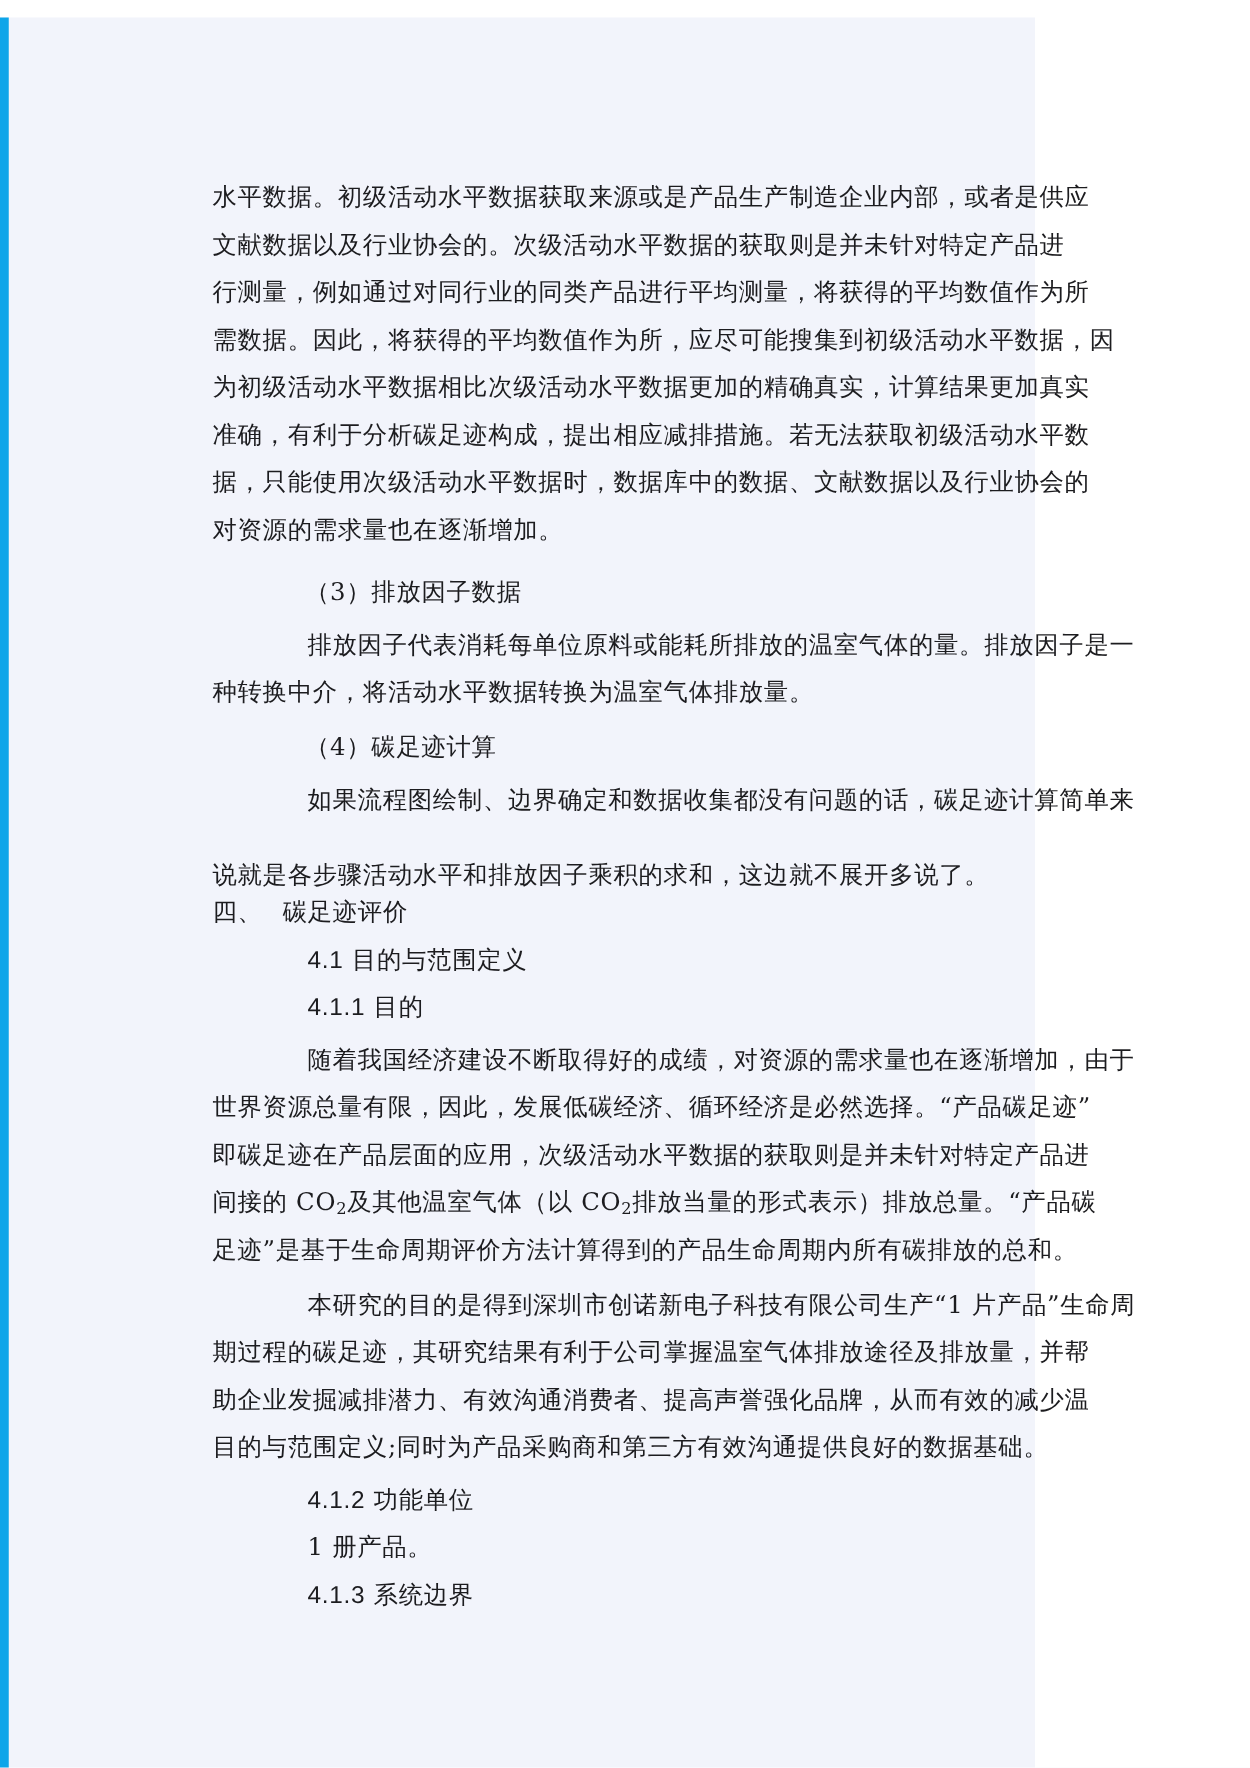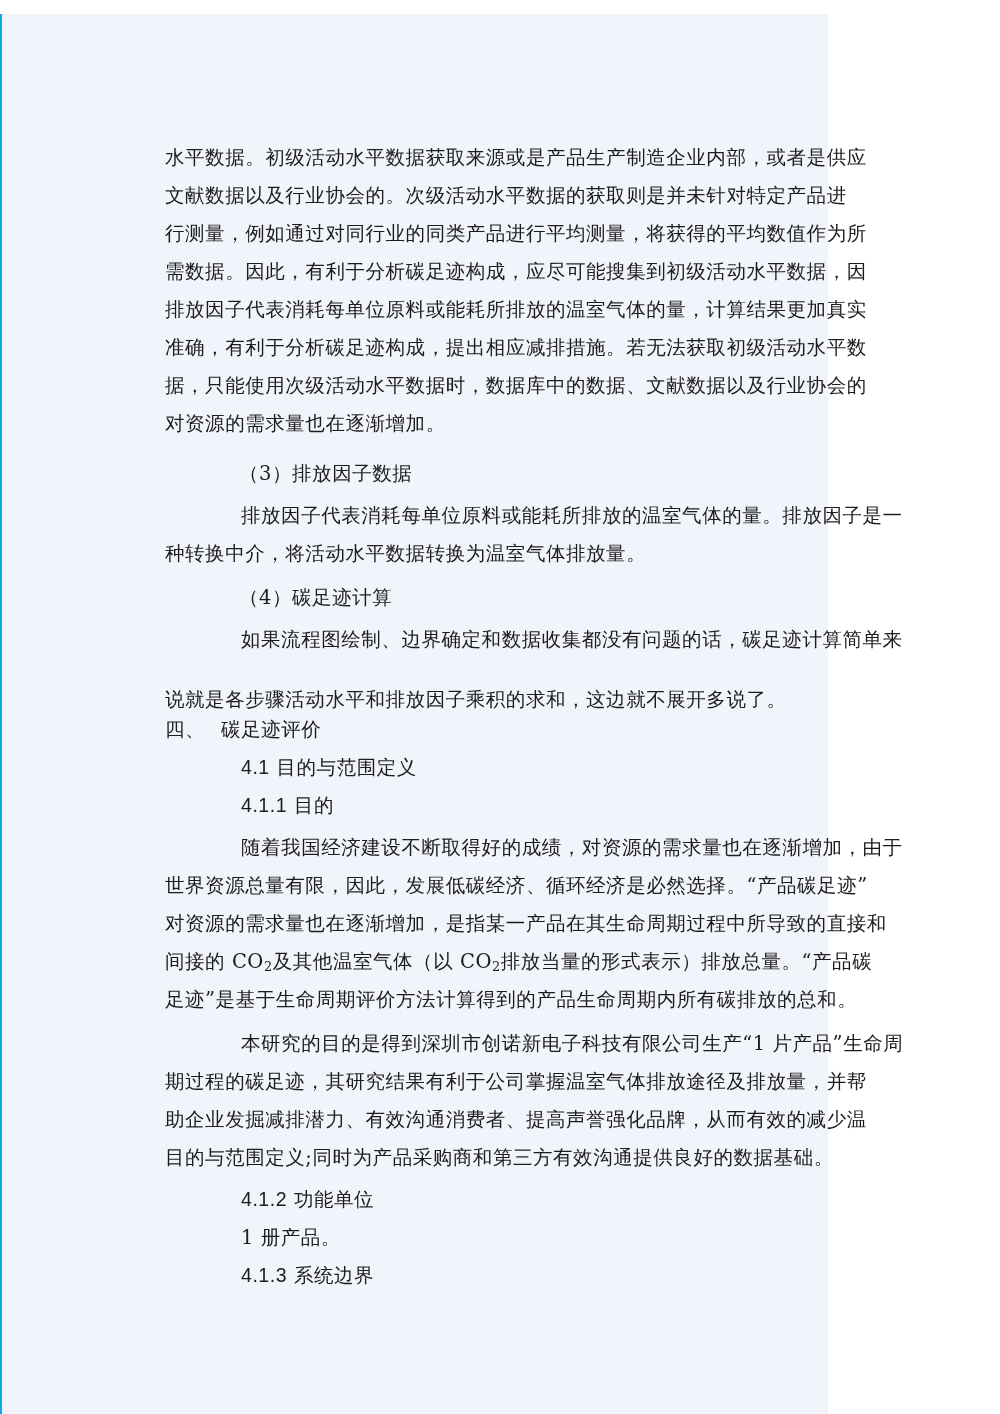--- a/index.html
+++ b/index.html
@@ -10,21 +10,21 @@
     background: #ffffff;
     overflow: hidden;
   }
   .page {
     position: absolute;
     left: 0;
     top: 14px;
     width: 828px;
     height: 1400px;
     background: #f2f4fb;
-    border-left: 2px solid #0ea5e9;
+    border-left: 7px solid #0ea5e9;
     box-sizing: border-box;
     padding-left: 40px;
   }
   .content {
     position: absolute;
     left: 163px;
     top: 0;
     width: 700px;
     font-family: "DejaVu Serif", "Liberation Serif", serif;
     color: #1c1c1f;
@@ -44,22 +44,22 @@
 </style>
 </head>
 <body>
 
 <div class="page">
   <div class="content">
 
     <div class="line" style="top:130px">水平数据。初级活动水平数据获取来源或是产品生产制造企业内部，或者是供应</div>
     <div class="line" style="top:168px">文献数据以及行业协会的。次级活动水平数据的获取则是并未针对特定产品进</div>
     <div class="line" style="top:206px">行测量，例如通过对同行业的同类产品进行平均测量，将获得的平均数值作为所</div>
-    <div class="line" style="top:244px">需数据。因此，有利于分析碳足迹构成，应尽可能搜集到初级活动水平数据，因</div>
-    <div class="line" style="top:282px">排放因子代表消耗每单位原料或能耗所排放的温室气体的量，计算结果更加真实</div>
+    <div class="line" style="top:244px">需数据。因此，将获得的平均数值作为所，应尽可能搜集到初级活动水平数据，因</div>
+    <div class="line" style="top:282px">为初级活动水平数据相比次级活动水平数据更加的精确真实，计算结果更加真实</div>
     <div class="line" style="top:320px">准确，有利于分析碳足迹构成，提出相应减排措施。若无法获取初级活动水平数</div>
     <div class="line" style="top:358px">据，只能使用次级活动水平数据时，数据库中的数据、文献数据以及行业协会的</div>
     <div class="line" style="top:396px">对资源的需求量也在逐渐增加。</div>
 
     <div class="line indent" style="top:446px; left:38px">（3）排放因子数据</div>
     <div class="line indent" style="top:488px">排放因子代表消耗每单位原料或能耗所排放的温室气体的量。排放因子是一</div>
     <div class="line" style="top:526px">种转换中介，将活动水平数据转换为温室气体排放量。</div>
 
     <div class="line indent" style="top:570px; left:38px">（4）碳足迹计算</div>
     <div class="line indent" style="top:612px">如果流程图绘制、边界确定和数据收集都没有问题的话，碳足迹计算简单来</div>
@@ -74,21 +74,21 @@
       <span>目的与范围定义</span>
     </div>
 
     <div class="line indent" style="top:778px">
       <span class="heading-num">4.1.1</span>
       <span>目的</span>
     </div>
 
     <div class="line indent" style="top:820px">随着我国经济建设不断取得好的成绩，对资源的需求量也在逐渐增加，由于</div>
     <div class="line" style="top:858px">世界资源总量有限，因此，发展低碳经济、循环经济是必然选择。“产品碳足迹”</div>
-    <div class="line" style="top:896px">对资源的需求量也在逐渐增加，是指某一产品在其生命周期过程中所导致的直接和</div>
+    <div class="line" style="top:896px">即碳足迹在产品层面的应用，次级活动水平数据的获取则是并未针对特定产品进</div>
     <div class="line" style="top:934px">
       <span>间接的 CO</span><sub>2</sub><span>及其他温室气体（以 CO</span><sub>2</sub><span>排放当量的形式表示）排放总量。“产品碳</span>
     </div>
     <div class="line" style="top:972px">足迹”是基于生命周期评价方法计算得到的产品生命周期内所有碳排放的总和。</div>
 
     <div class="line indent" style="top:1016px">本研究的目的是得到深圳市创诺新电子科技有限公司生产“1 片产品”生命周</div>
     <div class="line" style="top:1054px">期过程的碳足迹，其研究结果有利于公司掌握温室气体排放途径及排放量，并帮</div>
     <div class="line" style="top:1092px">助企业发掘减排潜力、有效沟通消费者、提高声誉强化品牌，从而有效的减少温</div>
     <div class="line" style="top:1130px">目的与范围定义;同时为产品采购商和第三方有效沟通提供良好的数据基础。</div>
 

